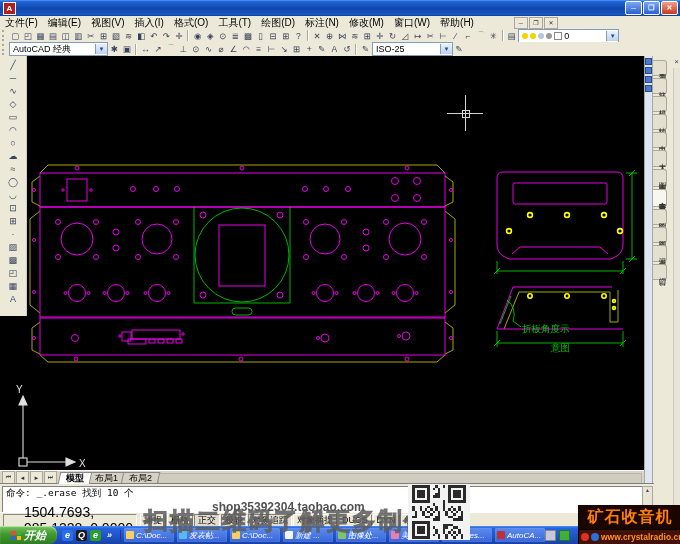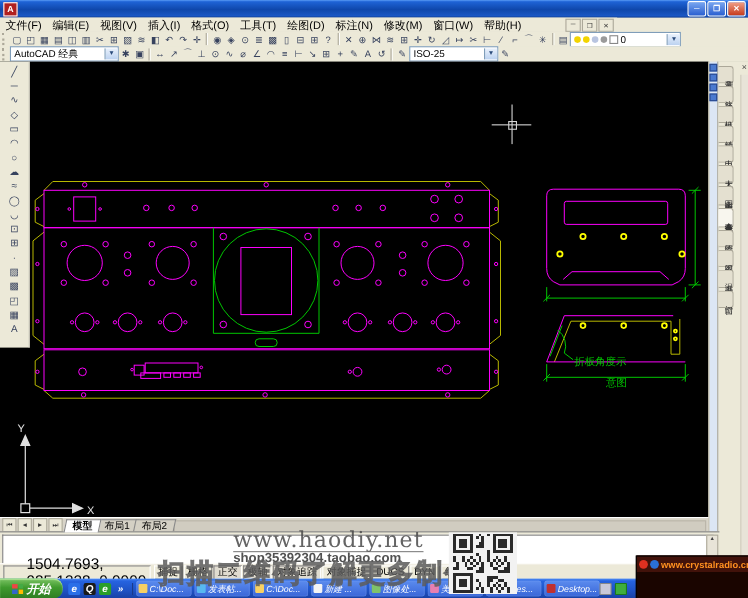--- a/index.html
+++ b/index.html
@@ -493,20 +493,21 @@
     <span id="ltabs" style="display:flex;">
         <span class="ltab active"><span>模型</span></span>
         <span class="ltab"><span>布局1</span></span>
         <span class="ltab"><span>布局2</span></span>
       </span>
     <span id="tabrow-rest"></span>
   </div>
 
   <div id="cmdwin" class="abs">
     <div id="cmdtext">
+      <div>命令: _.erase 找到 10 个</div>
     </div>
     <div id="cmdscroll">
         <span>▲</span>
         <span>▼</span>
       </div>
     <div id="cmdhscroll">
         <div>◄</div>
         <div>►</div>
       </div>
   </div>
@@ -567,30 +568,29 @@
         <div class="taskbtn">
           <span class="tico" style="background: rgb(231, 127, 176);"></span>
           <span>美图...</span>
         </div>
         <div class="taskbtn">
           <span class="tico" style="background: rgb(247, 208, 100);"></span>
           <span>E:\Des...</span>
         </div>
         <div class="taskbtn">
           <span class="tico" style="background: rgb(192, 48, 48);"></span>
-          <span>Desktop...</span>
+          <span>AutoCA...</span>
         </div>
       </div>
     <div id="tray">
       <span class="trayico" style="background:#c8c8d8;border:1px solid #888;"></span>
       <span class="trayico" style="background:#3fae3f;border:1px solid #1c7a1c;"></span>
     </div>
   </div>
 
-  <div id="wm-site" class="abs">www.haodiy.net</div>
   <div id="wm-shop" class="abs">shop35392304.taobao.com</div>
   <div id="wm-scan" class="abs">扫描二维码了解更多制作</div>
   <svg id="qr" class="abs" viewBox="0 0 21 21" shape-rendering="crispEdges">
       <rect x="0" y="0" width="1" height="1" fill="#2a2a2a"></rect>
       <rect x="1" y="0" width="1" height="1" fill="#2a2a2a"></rect>
       <rect x="2" y="0" width="1" height="1" fill="#2a2a2a"></rect>
       <rect x="3" y="0" width="1" height="1" fill="#2a2a2a"></rect>
       <rect x="4" y="0" width="1" height="1" fill="#2a2a2a"></rect>
       <rect x="5" y="0" width="1" height="1" fill="#2a2a2a"></rect>
       <rect x="6" y="0" width="1" height="1" fill="#2a2a2a"></rect>
@@ -772,20 +772,21 @@
       <rect x="15" y="19" width="1" height="1" fill="#2a2a2a"></rect>
       <rect x="17" y="19" width="1" height="1" fill="#2a2a2a"></rect>
       <rect x="19" y="19" width="1" height="1" fill="#2a2a2a"></rect>
       <rect x="10" y="20" width="1" height="1" fill="#2a2a2a"></rect>
       <rect x="13" y="20" width="1" height="1" fill="#2a2a2a"></rect>
       <rect x="16" y="20" width="1" height="1" fill="#2a2a2a"></rect>
       <rect x="19" y="20" width="1" height="1" fill="#2a2a2a"></rect>
     </svg>
 
   <div id="cornerad" class="abs">
+    <div class="brand">矿石收音机</div>
     <div class="urlbar">
       <span class="adico" style="background:#e03020;"></span>
       <span class="adico" style="background:#2a70d8;"></span>
       <span class="u">www.crystalradio.cn</span>
     </div>
   </div>
 
 </div>
 
 </body></html>

